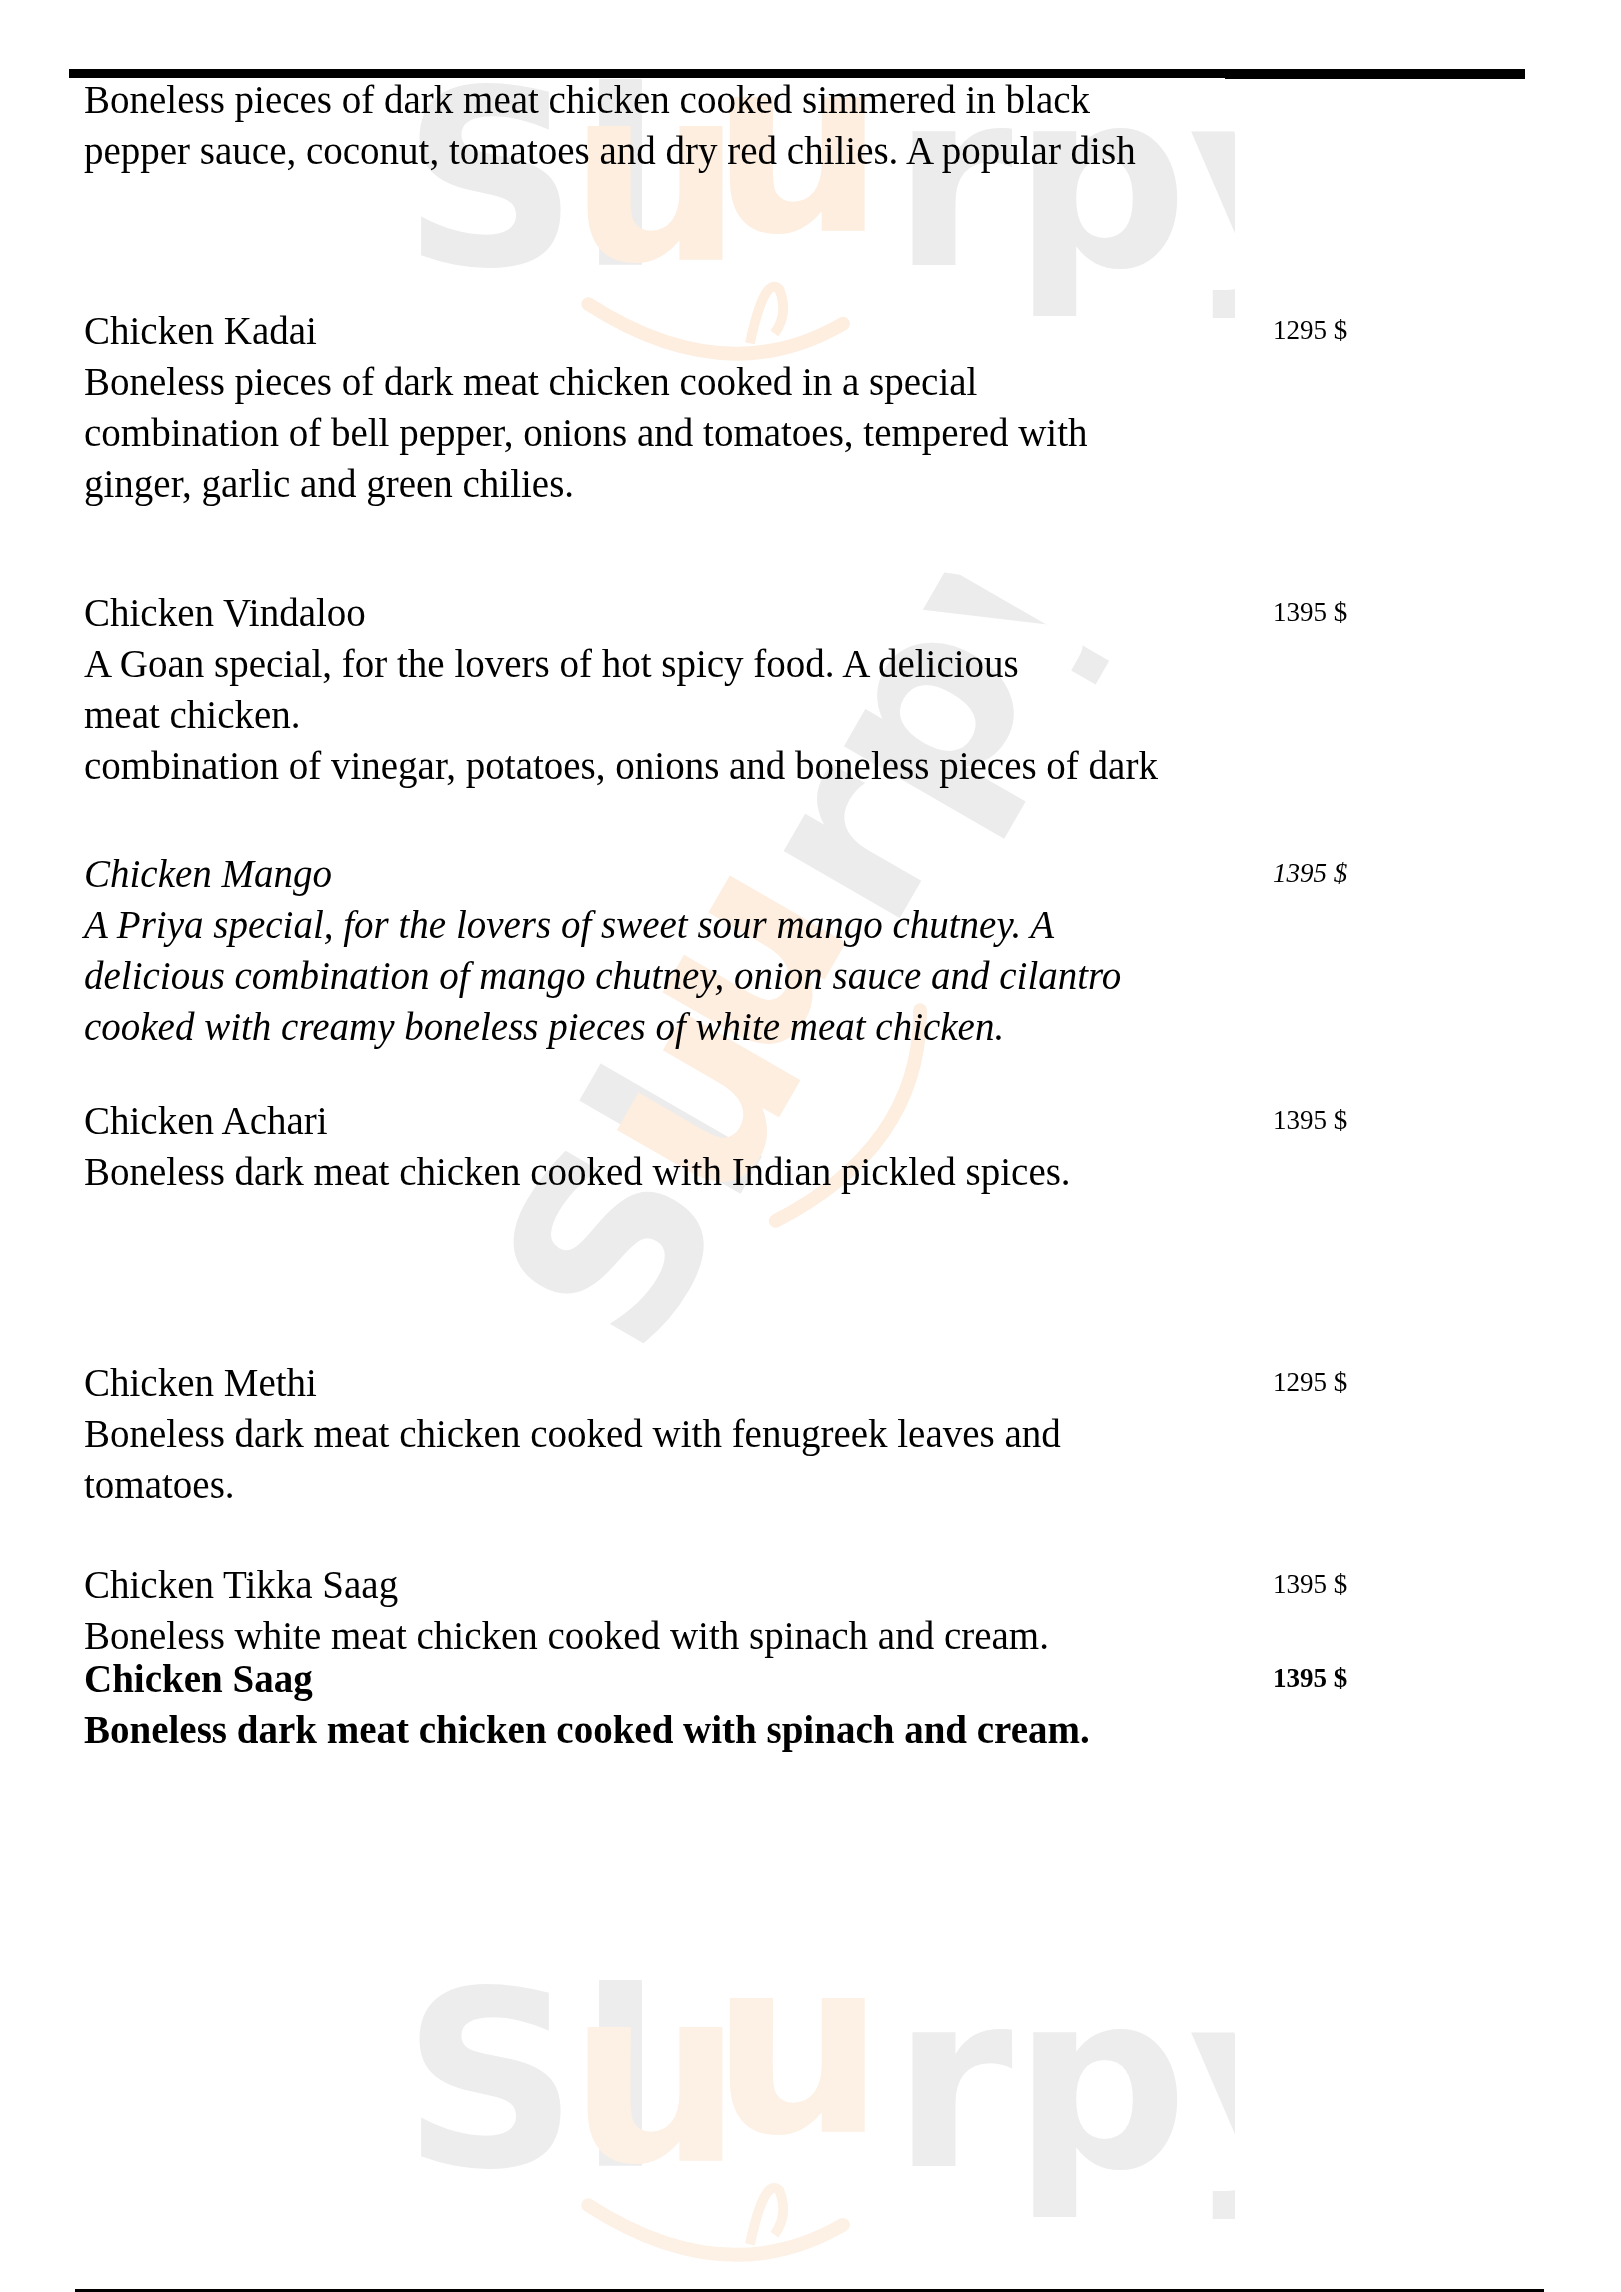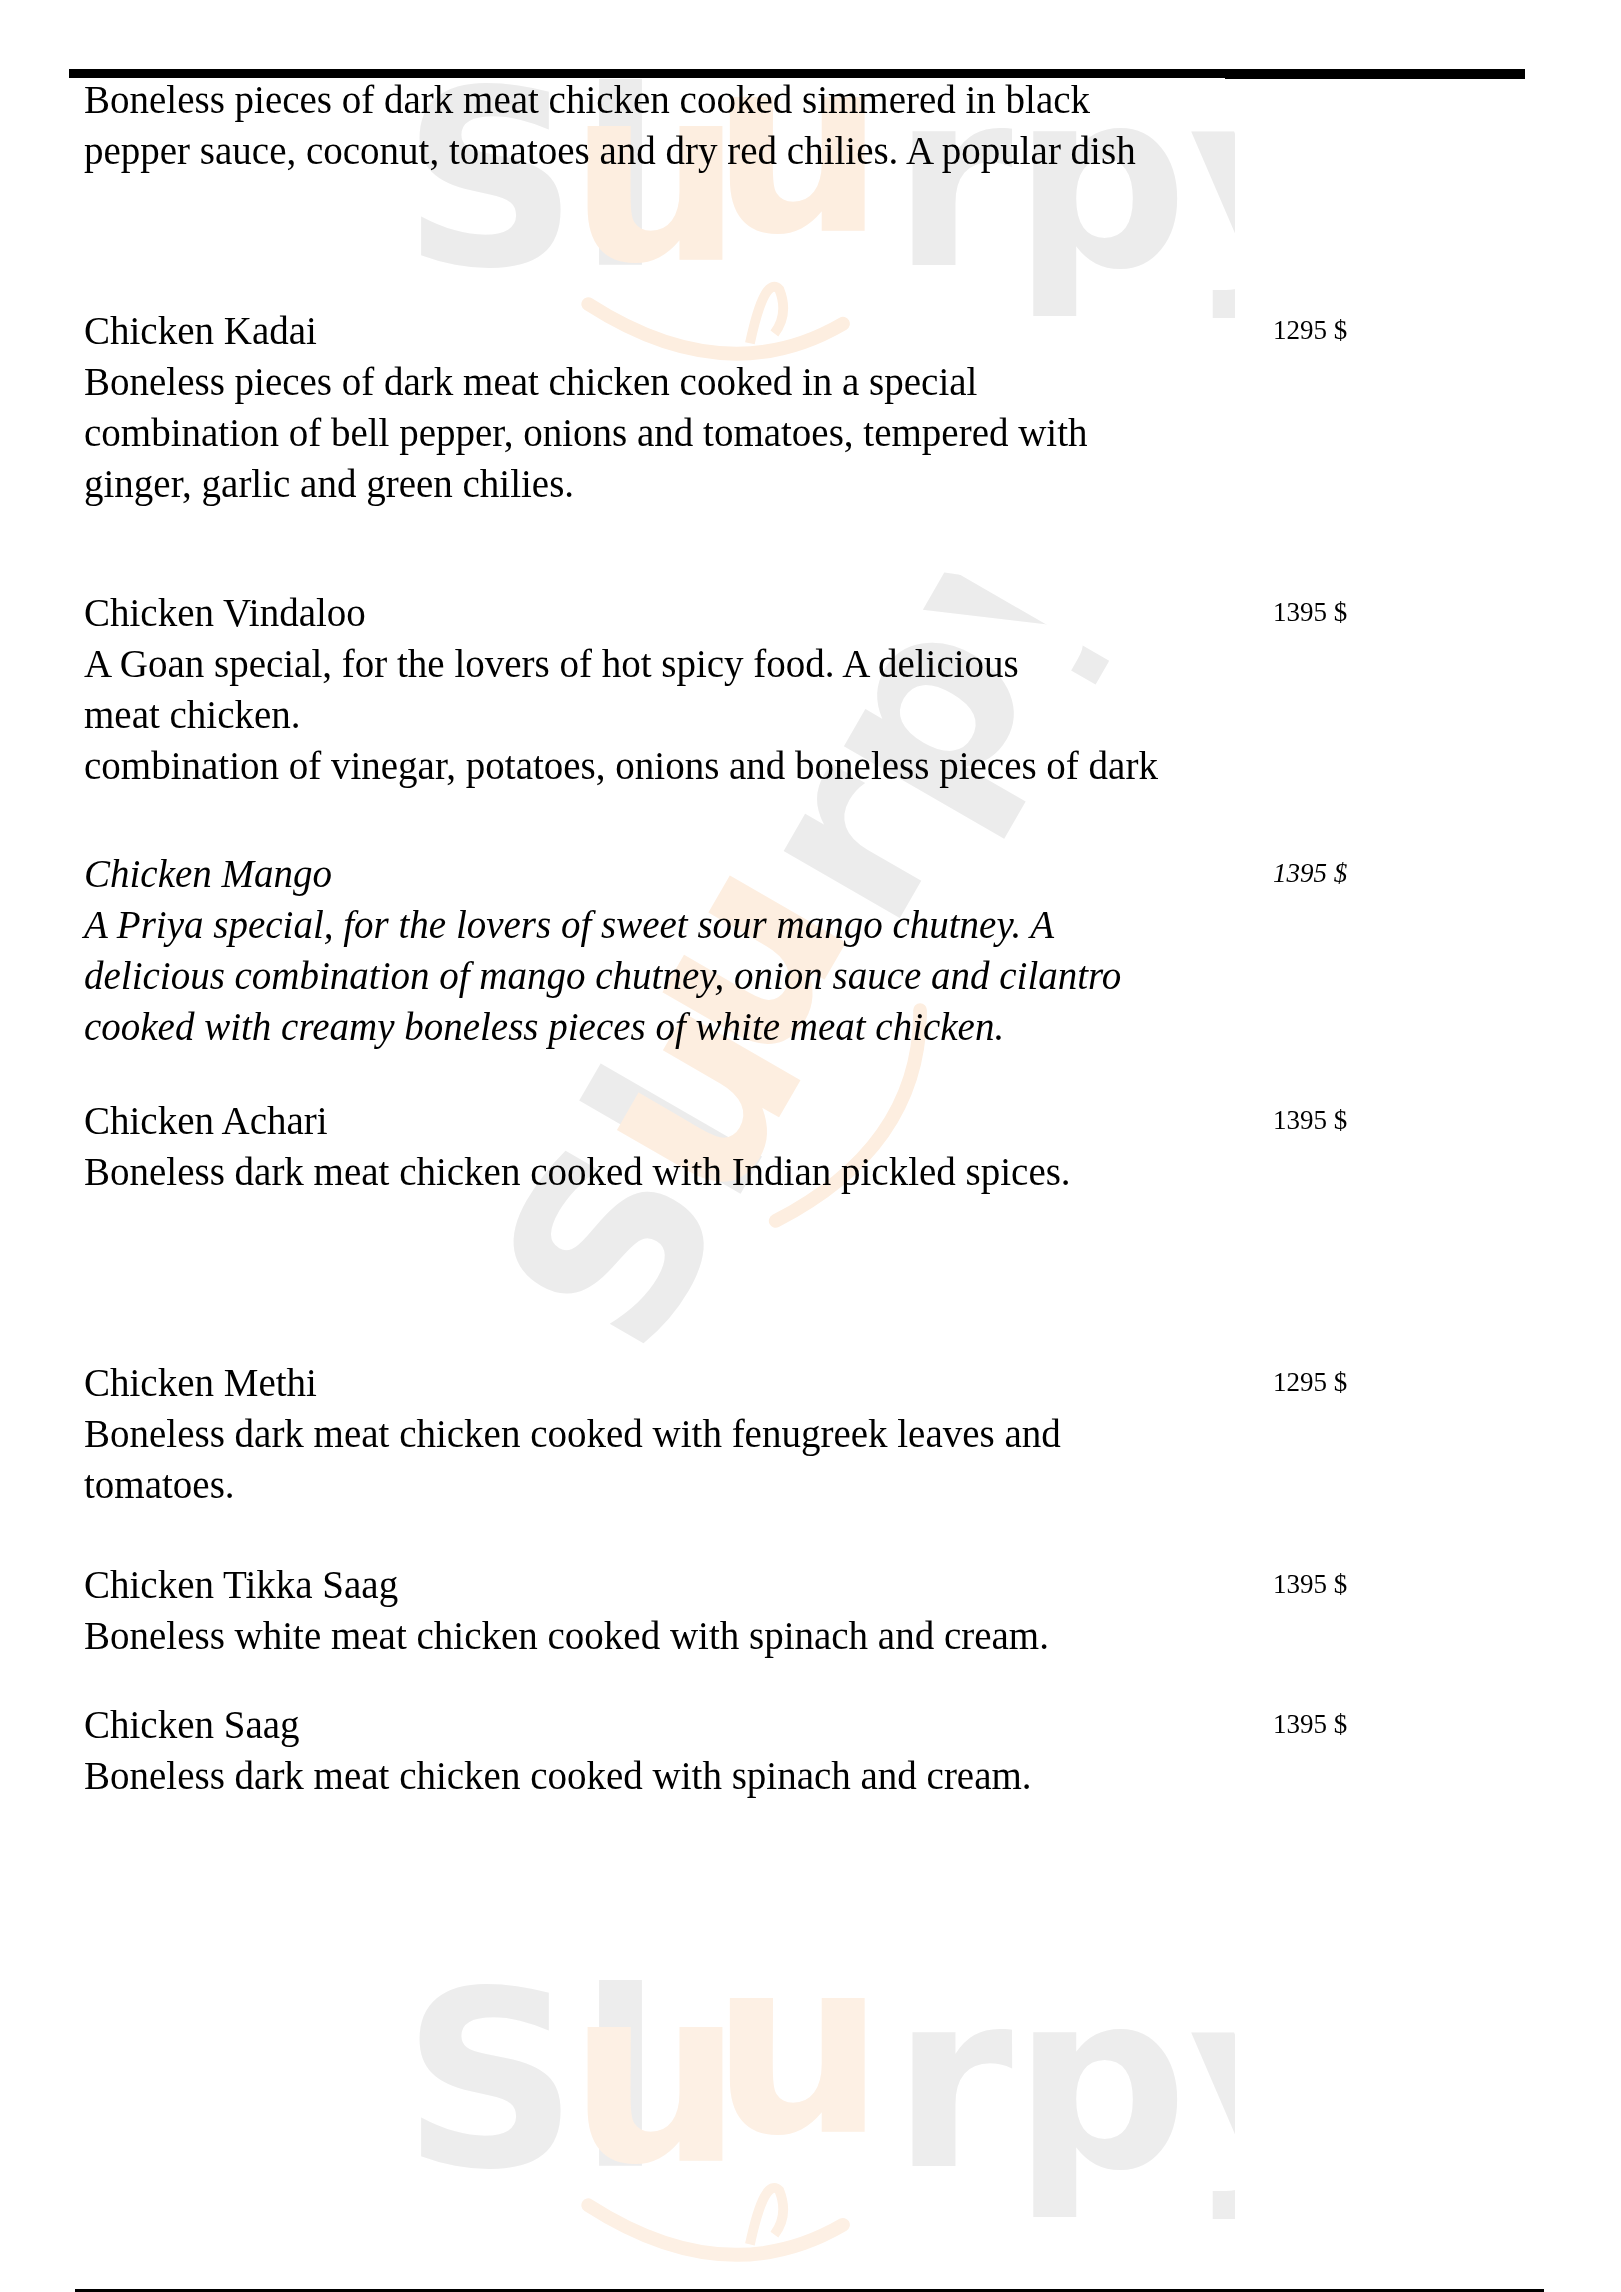--- a/index.html
+++ b/index.html
@@ -96,20 +96,20 @@
     <div class="line">Boneless dark meat chicken cooked with fenugreek leaves and</div>
     <div class="line">tomatoes.</div>
   </div>
 
   <div class="menu-item" style="top:1559px;">
     <div class="line">Chicken Tikka Saag</div>
     <div class="price">1395 $</div>
     <div class="line">Boneless white meat chicken cooked with spinach and cream.</div>
   </div>
 
-  <div class="menu-item" style="top:1699px;">
+  <div class="menu-item" style="top:1653px;font-weight:bold;">
     <div class="line">Chicken Saag</div>
     <div class="price">1395 $</div>
     <div class="line">Boneless dark meat chicken cooked with spinach and cream.</div>
   </div>
 
 </div>
 
 
 </body></html>

